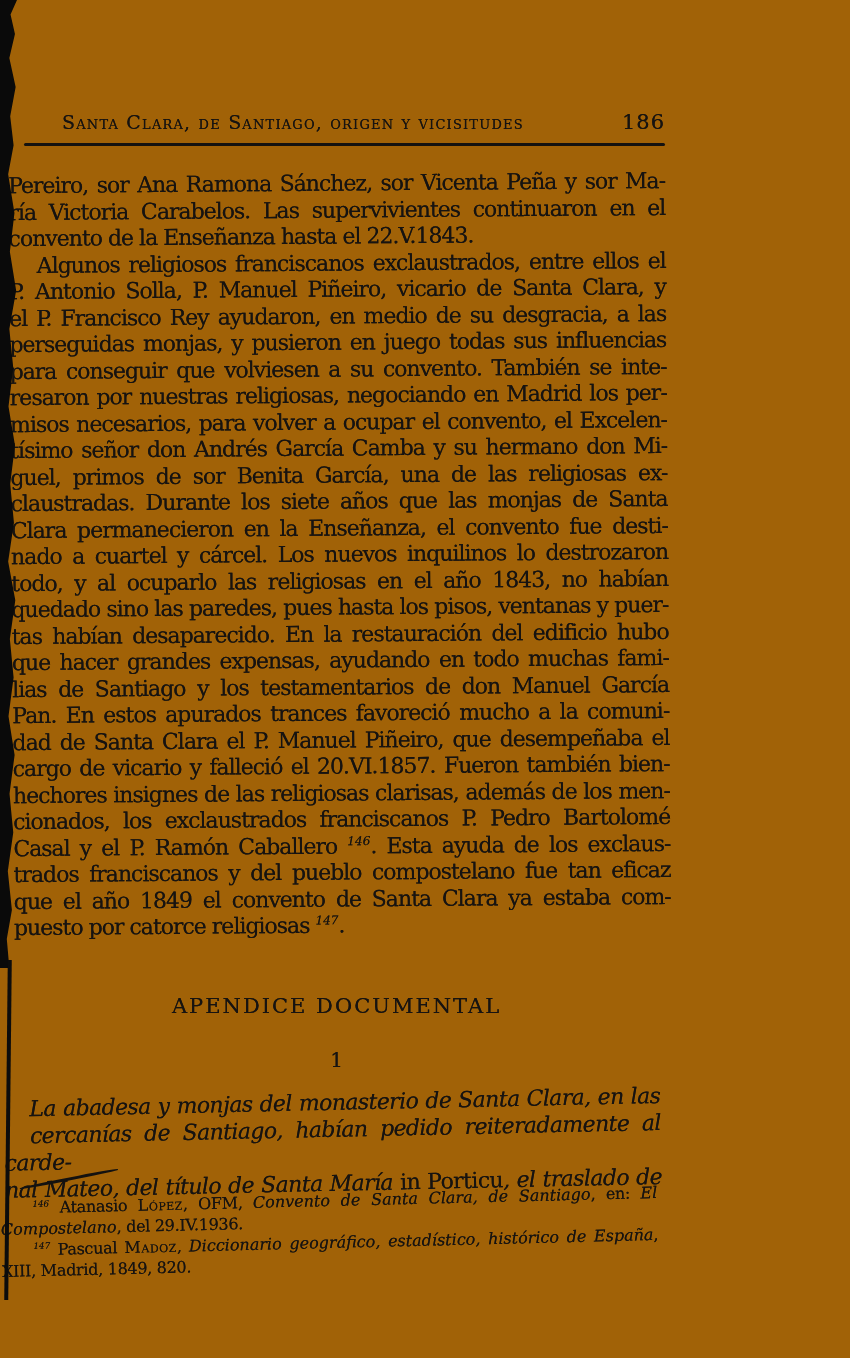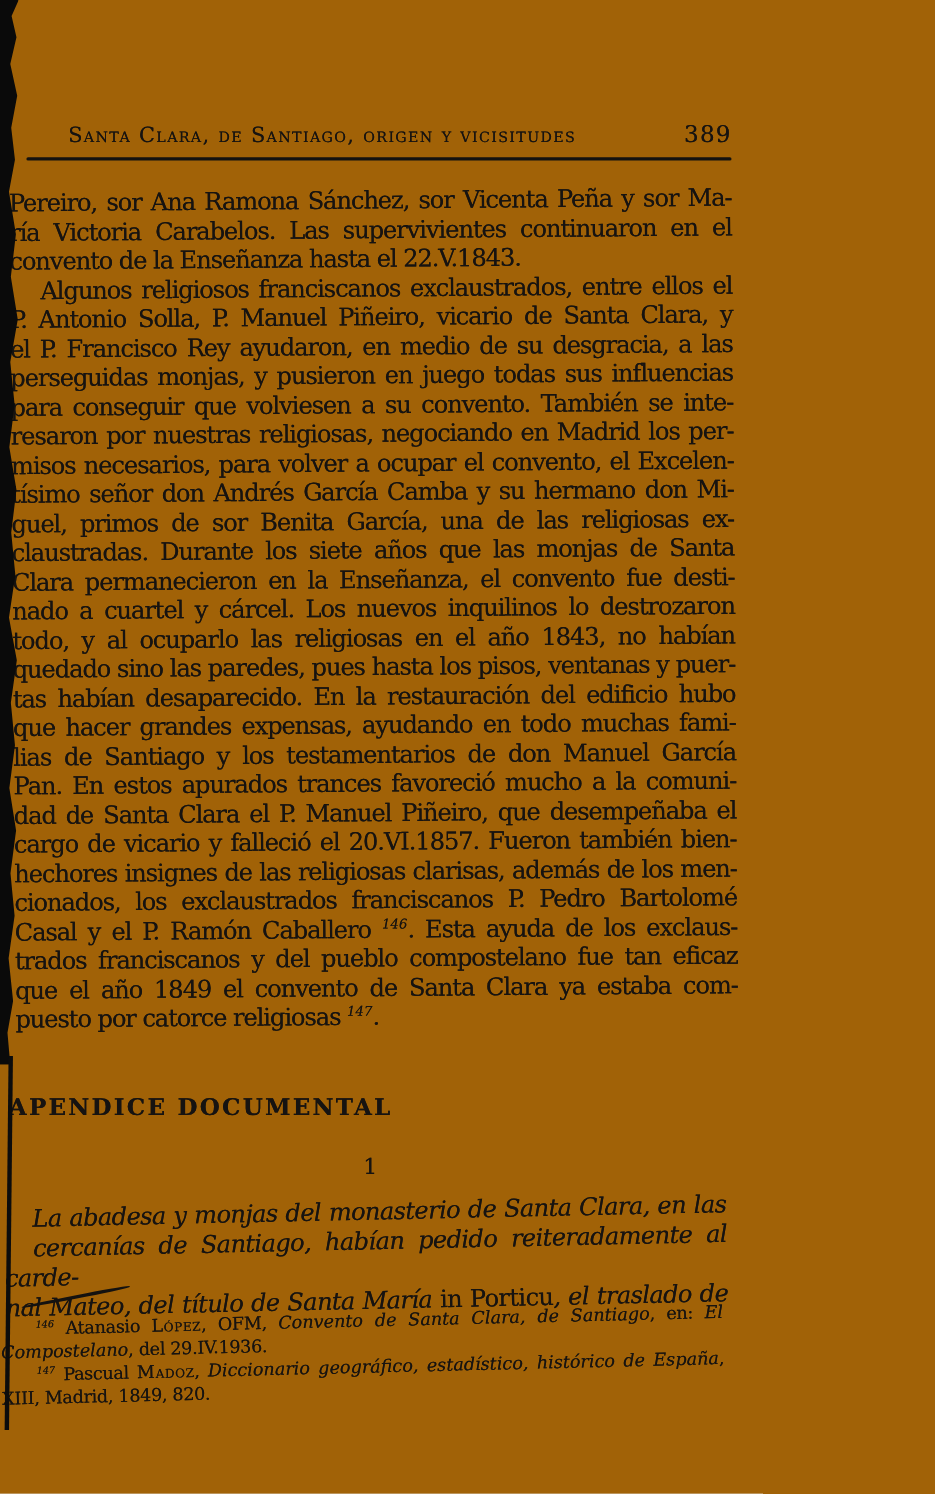--- a/index.html
+++ b/index.html
@@ -47,21 +47,21 @@
     font-size:22px;line-height:26.5px;letter-spacing:-1px;
     transform:rotate(-.45deg);transform-origin:top right;
   }
   .line{text-align:justify;text-align-last:justify;}
   .line.last{text-align-last:left;}
   .line.indent{text-indent:28px;}
   .fnref{font-size:.55em;vertical-align:super;line-height:0;letter-spacing:0;font-style:italic;}
 
   .appendix-heading{
     position:absolute;left:0;top:994px;width:100%;
-    text-align:left;font-size:21px;font-weight:bold;letter-spacing:2px;
+    text-align:center;font-size:21px;font-weight:normal;letter-spacing:2px;
   }
   .doc-number{
     position:absolute;left:0;top:1048px;width:100%;
     text-align:center;font-size:20px;
   }
   .appendix-para{
     position:absolute;left:-5px;top:1082px;width:100%;
     font-style:italic;font-size:22px;line-height:27px;letter-spacing:-.6px;
     transform:rotate(-1.2deg);transform-origin:top right;
   }
@@ -89,21 +89,21 @@
 
 <div class="page">
 
   <div class="gutter-band"></div>
   <div class="gutter-line"></div>
 
   <div class="content">
 
     <div class="running-header">
       <span class="title">Santa Clara, de Santiago, origen y vicisitudes</span>
-      <span class="pagenum">389</span>
+      <span class="pagenum">186</span>
     </div>
     <div class="header-rule"></div>
 
     <div class="body-text">
       <div>
         <div>
 
         <div class="line">Pereiro, sor Ana Ramona Sánchez, sor Vicenta Peña y sor Ma-</div>
             <div class="line">ría Victoria Carabelos. Las supervivientes continuaron en el</div>
           </div>

